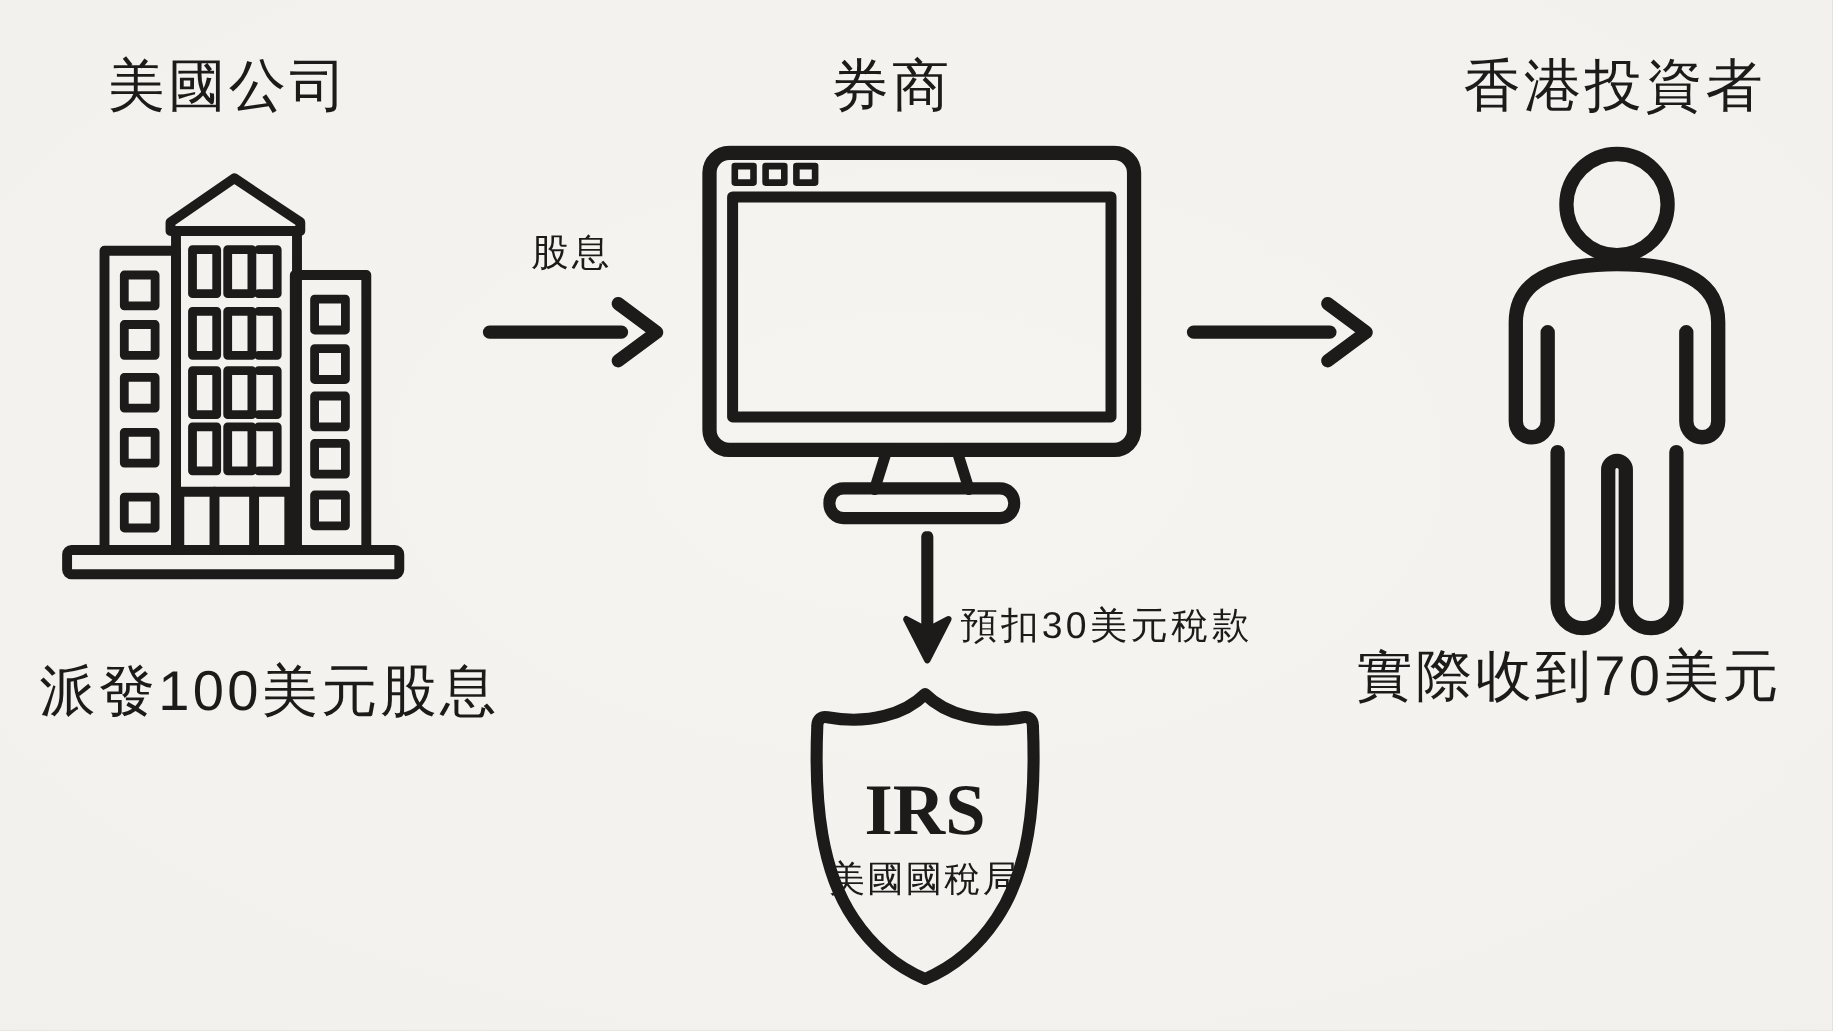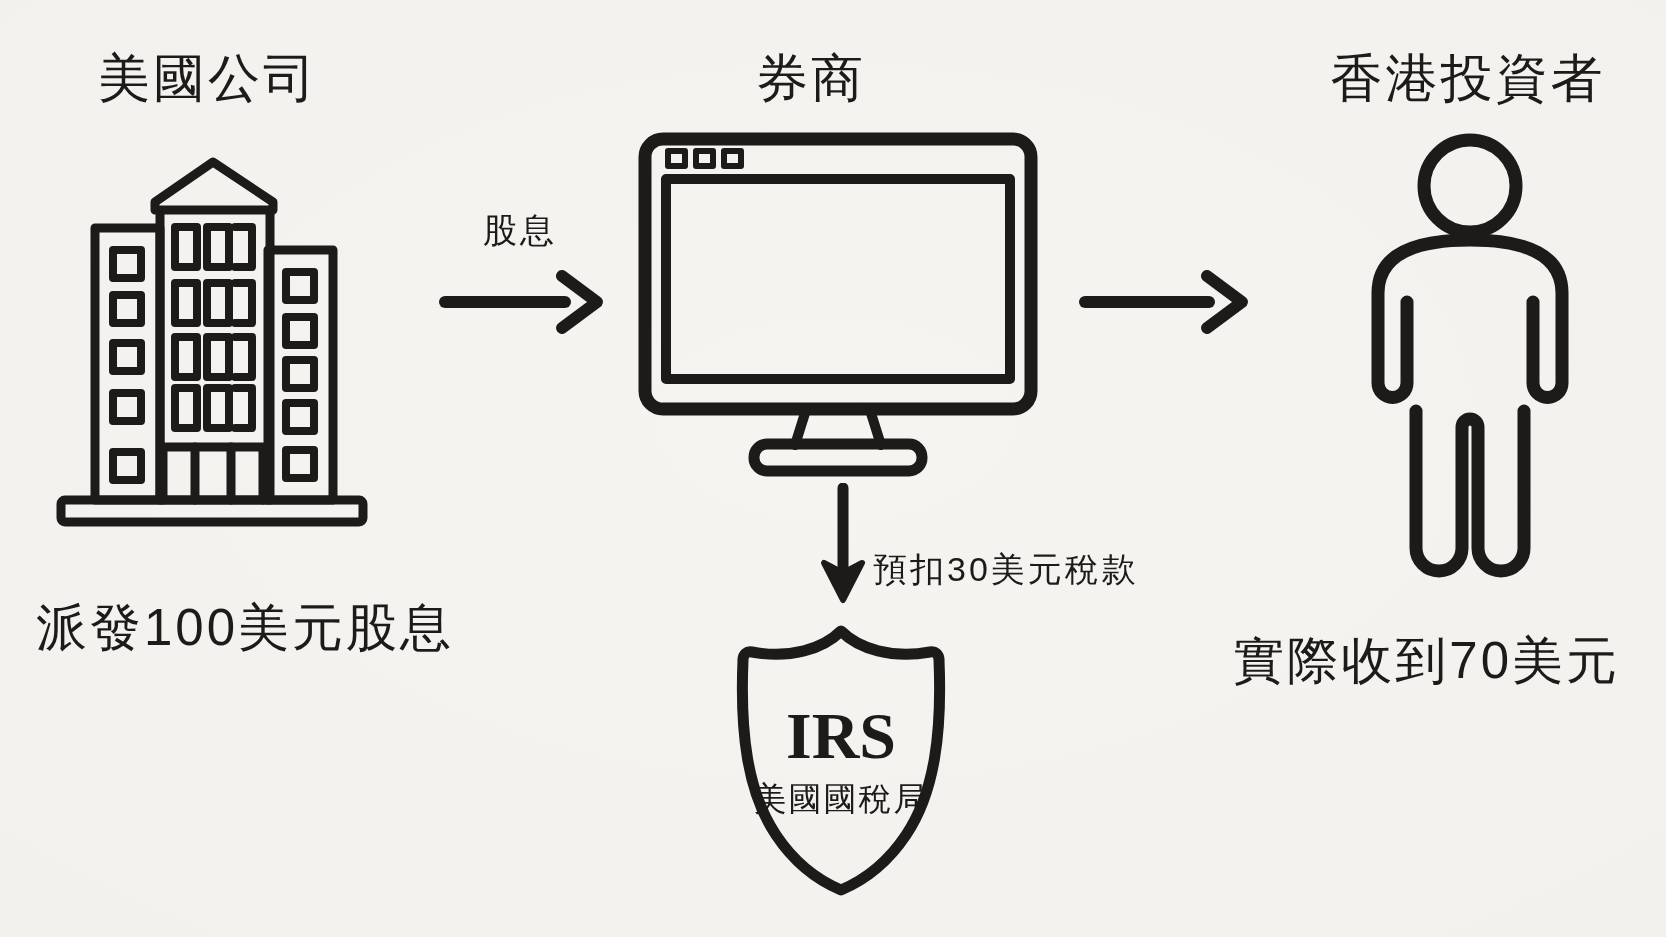--- a/index.html
+++ b/index.html
@@ -153,15 +153,15 @@
       <path d="M 41,172 L 41,253 A 14.5 14.5 0 0 1 12,253 L 12,163
                Q 12,110 104,110 Q 196,110 196,163
                L 196,253 A 14.5 14.5 0 0 1 167,253 L 167,172"></path>
 
       <path d="M 50,281 L 50,418 A 23 23 0 0 0 96,418 L 96,297
                A 8 8 0 0 1 112,297
                L 112,418 A 23 23 0 0 0 158,418 L 158,281"></path>
     </g>
   </svg>
 
-  <div class="lbl caption" style="left:1220px;top:633px;width:400px;">實際收到70美元</div>
+  <div class="lbl caption" style="left:1220px;top:587px;width:400px;">實際收到70美元</div>
 
 </div>
 
 </body></html>

